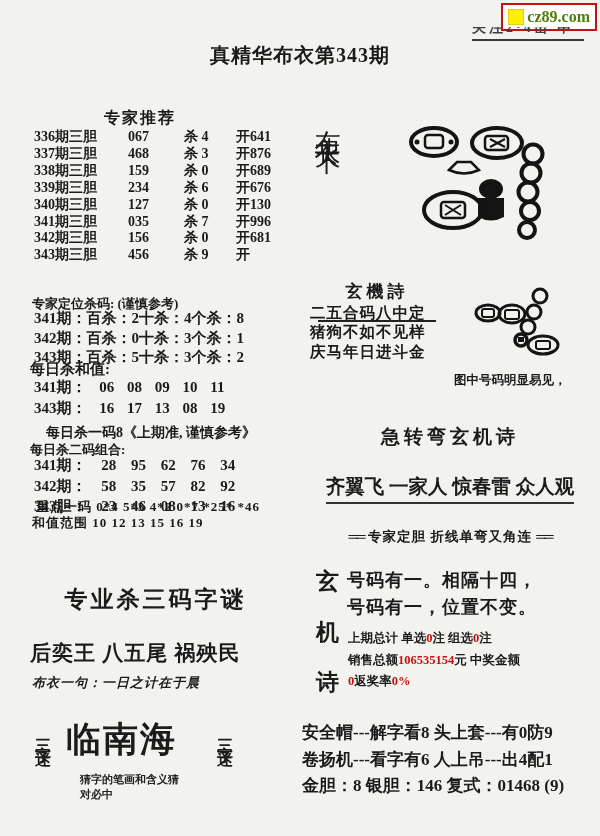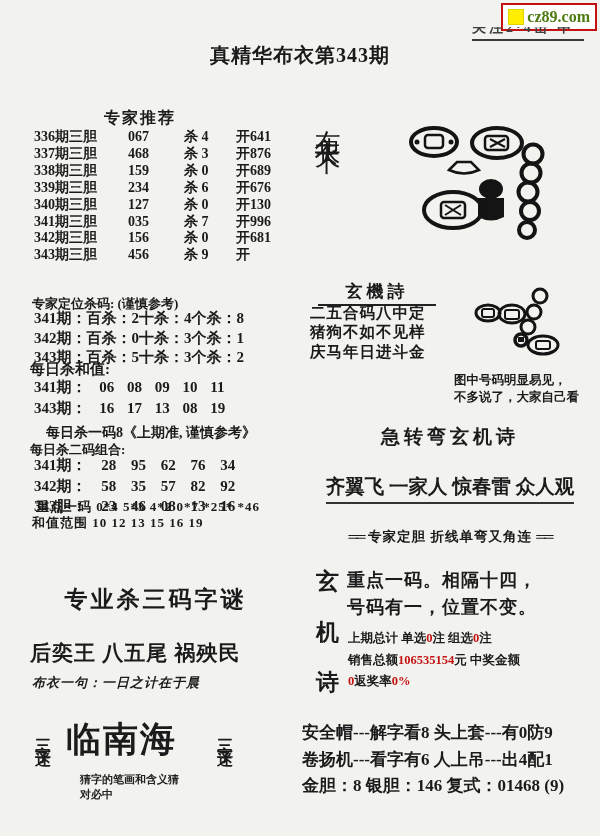--- a/index.html
+++ b/index.html
@@ -40,21 +40,21 @@
   .riddle-buyi{top:674px;left:32px;font-size:13px;font-weight:bold;font-style:italic;letter-spacing:1px;}
   .vlabel{writing-mode:vertical-rl;text-orientation:upright;}
   .tcm-left{top:726px;left:32px;font-size:16px;font-weight:bold;letter-spacing:6px;}
   .tcm-right{top:726px;left:214px;font-size:16px;font-weight:bold;letter-spacing:6px;}
   .tcm-answer{top:716px;left:66px;font-size:35px;font-weight:bold;letter-spacing:2px;}
   .tcm-note{top:772px;left:80px;font-size:11px;font-weight:bold;line-height:15px;color:#222;}
   
   .buyi-vert{top:110px;left:310px;font-size:26px;letter-spacing:7px;height:160px;}
   .coin-art{top:106px;left:363px;}
   .xj-head{top:280px;left:318px;width:118px;text-align:center;font-size:17px;font-weight:bold;
-    border-bottom:2px solid #222;padding-bottom:1px;letter-spacing:4px;}
+    border-bottom:2px solid #222;padding-bottom:17px;letter-spacing:4px;}
   .xj-lines{top:303px;left:310px;font-size:15.5px;font-weight:bold;line-height:19.4px;letter-spacing:1px;}
   .coin-art2{top:283px;left:464px;}
   .xj-caption{top:372px;left:454px;font-size:12.5px;font-weight:bold;line-height:17px;}
   .st-head{top:424px;left:305px;width:290px;text-align:center;font-size:19px;font-weight:bold;letter-spacing:4px;}
   .st-line-wrap{top:473px;left:300px;width:300px;text-align:center;}
   .st-line{display:inline-block;font-size:19.5px;font-weight:bold;border-bottom:2px solid #333;padding-bottom:2px;}
   .ed-banner{top:528px;left:300px;width:300px;text-align:center;font-size:13.5px;font-weight:bold;letter-spacing:1px;}
   .ed-banner .deco{letter-spacing:-2px;}
   .ed-vert{top:566px;left:316px;height:132px;display:flex;flex-direction:column;justify-content:space-between;
     font-size:23px;font-weight:bold;}
@@ -208,41 +208,40 @@
       <circle class="ln" cx="70" cy="29" r="7" stroke-width="3"></circle>
       <circle class="ln" cx="64" cy="44" r="7" stroke-width="3"></circle>
       <circle class="ln" cx="57" cy="57" r="6" stroke-width="3.5"></circle>
       <rect x="54" y="54" width="6" height="5" fill="#141414"></rect>
       <ellipse class="ln" cx="79" cy="62" rx="15" ry="9" stroke-width="3"></ellipse>
       <rect class="ln" x="72" y="58" width="14" height="8" rx="2" stroke-width="2"></rect>
     </svg>
   </div>
   <div class="abs xj-caption">
     <div>图中号码明显易见，</div>
-    <div>不多说了，大家自己看</div>
   </div>
 
   <div class="abs st-head">急转弯玄机诗</div>
   <div class="abs st-line-wrap">
     <span class="st-line">齐翼飞 一家人 惊春雷 众人观</span>
   </div>
 
   <div class="abs ed-banner">
     <span class="deco">══</span>
     <span>专家定胆 折线单弯又角连</span>
     <span class="deco">══</span>
   </div>
 
   <div class="abs ed-vert">
     <span>玄</span>
     <span>机</span>
     <span>诗</span>
   </div>
   <div class="abs ed-poem">
-    <div>重点一码。相隔十四，</div>
+    <div>号码有一。相隔十四，</div>
     <div>号码有一，位置不变。</div>
   </div>
   <div class="abs ed-stats">
     <div>
       <span>上期总计 单选</span><span class="red">0</span><span>注  组选</span><span class="red">0</span><span>注</span>
     </div>
     <div>
       <span>销售总额</span><span class="red">106535154</span><span>元  中奖金额</span>
     </div>
     <div>

